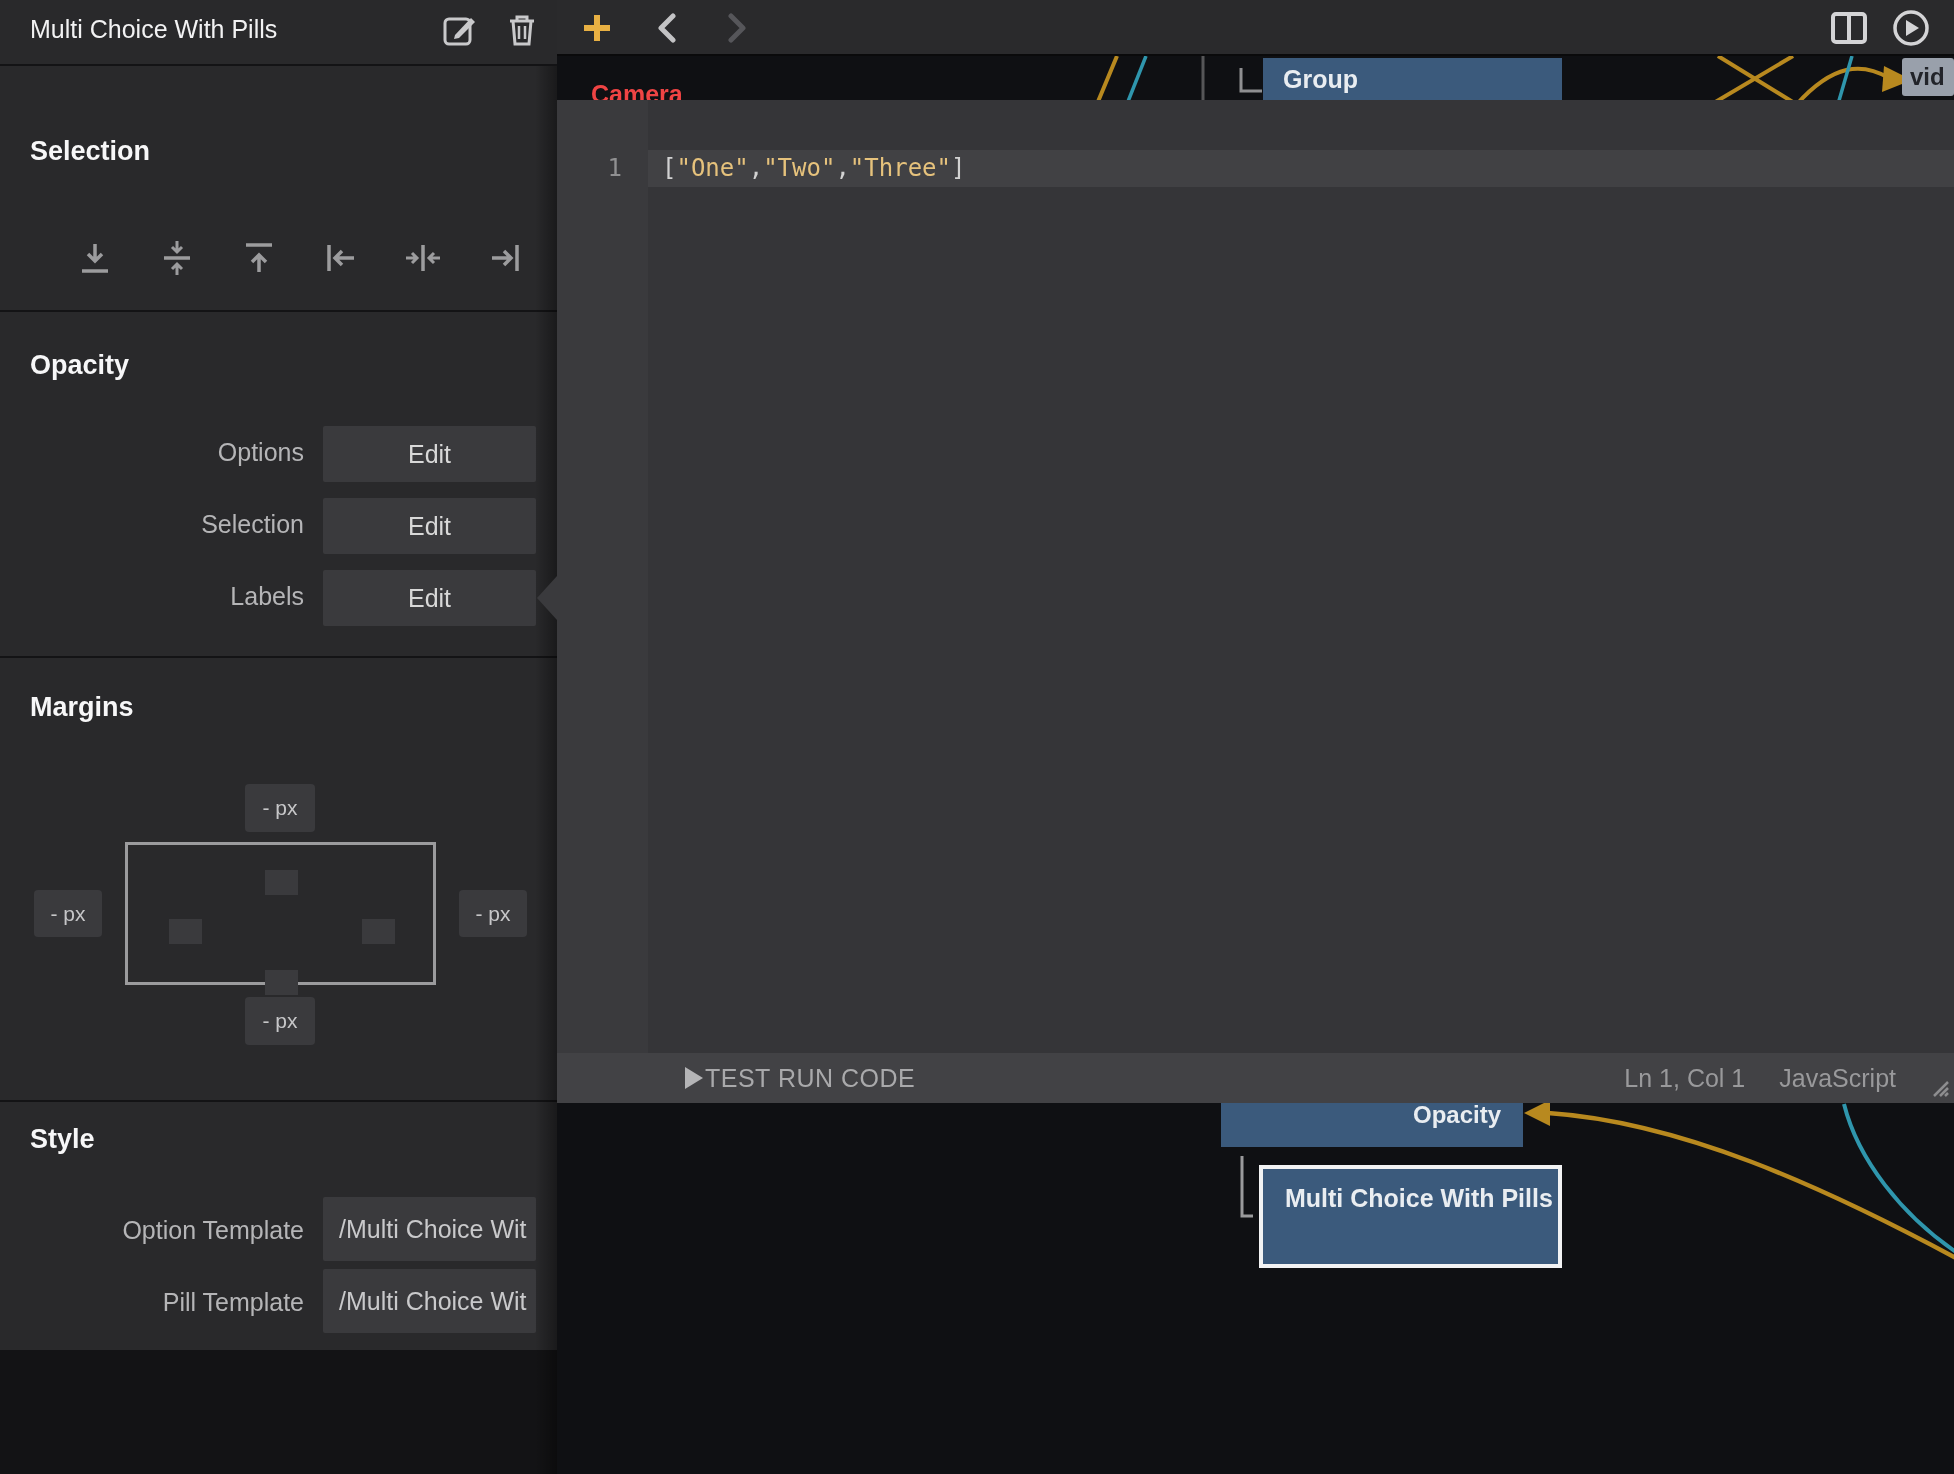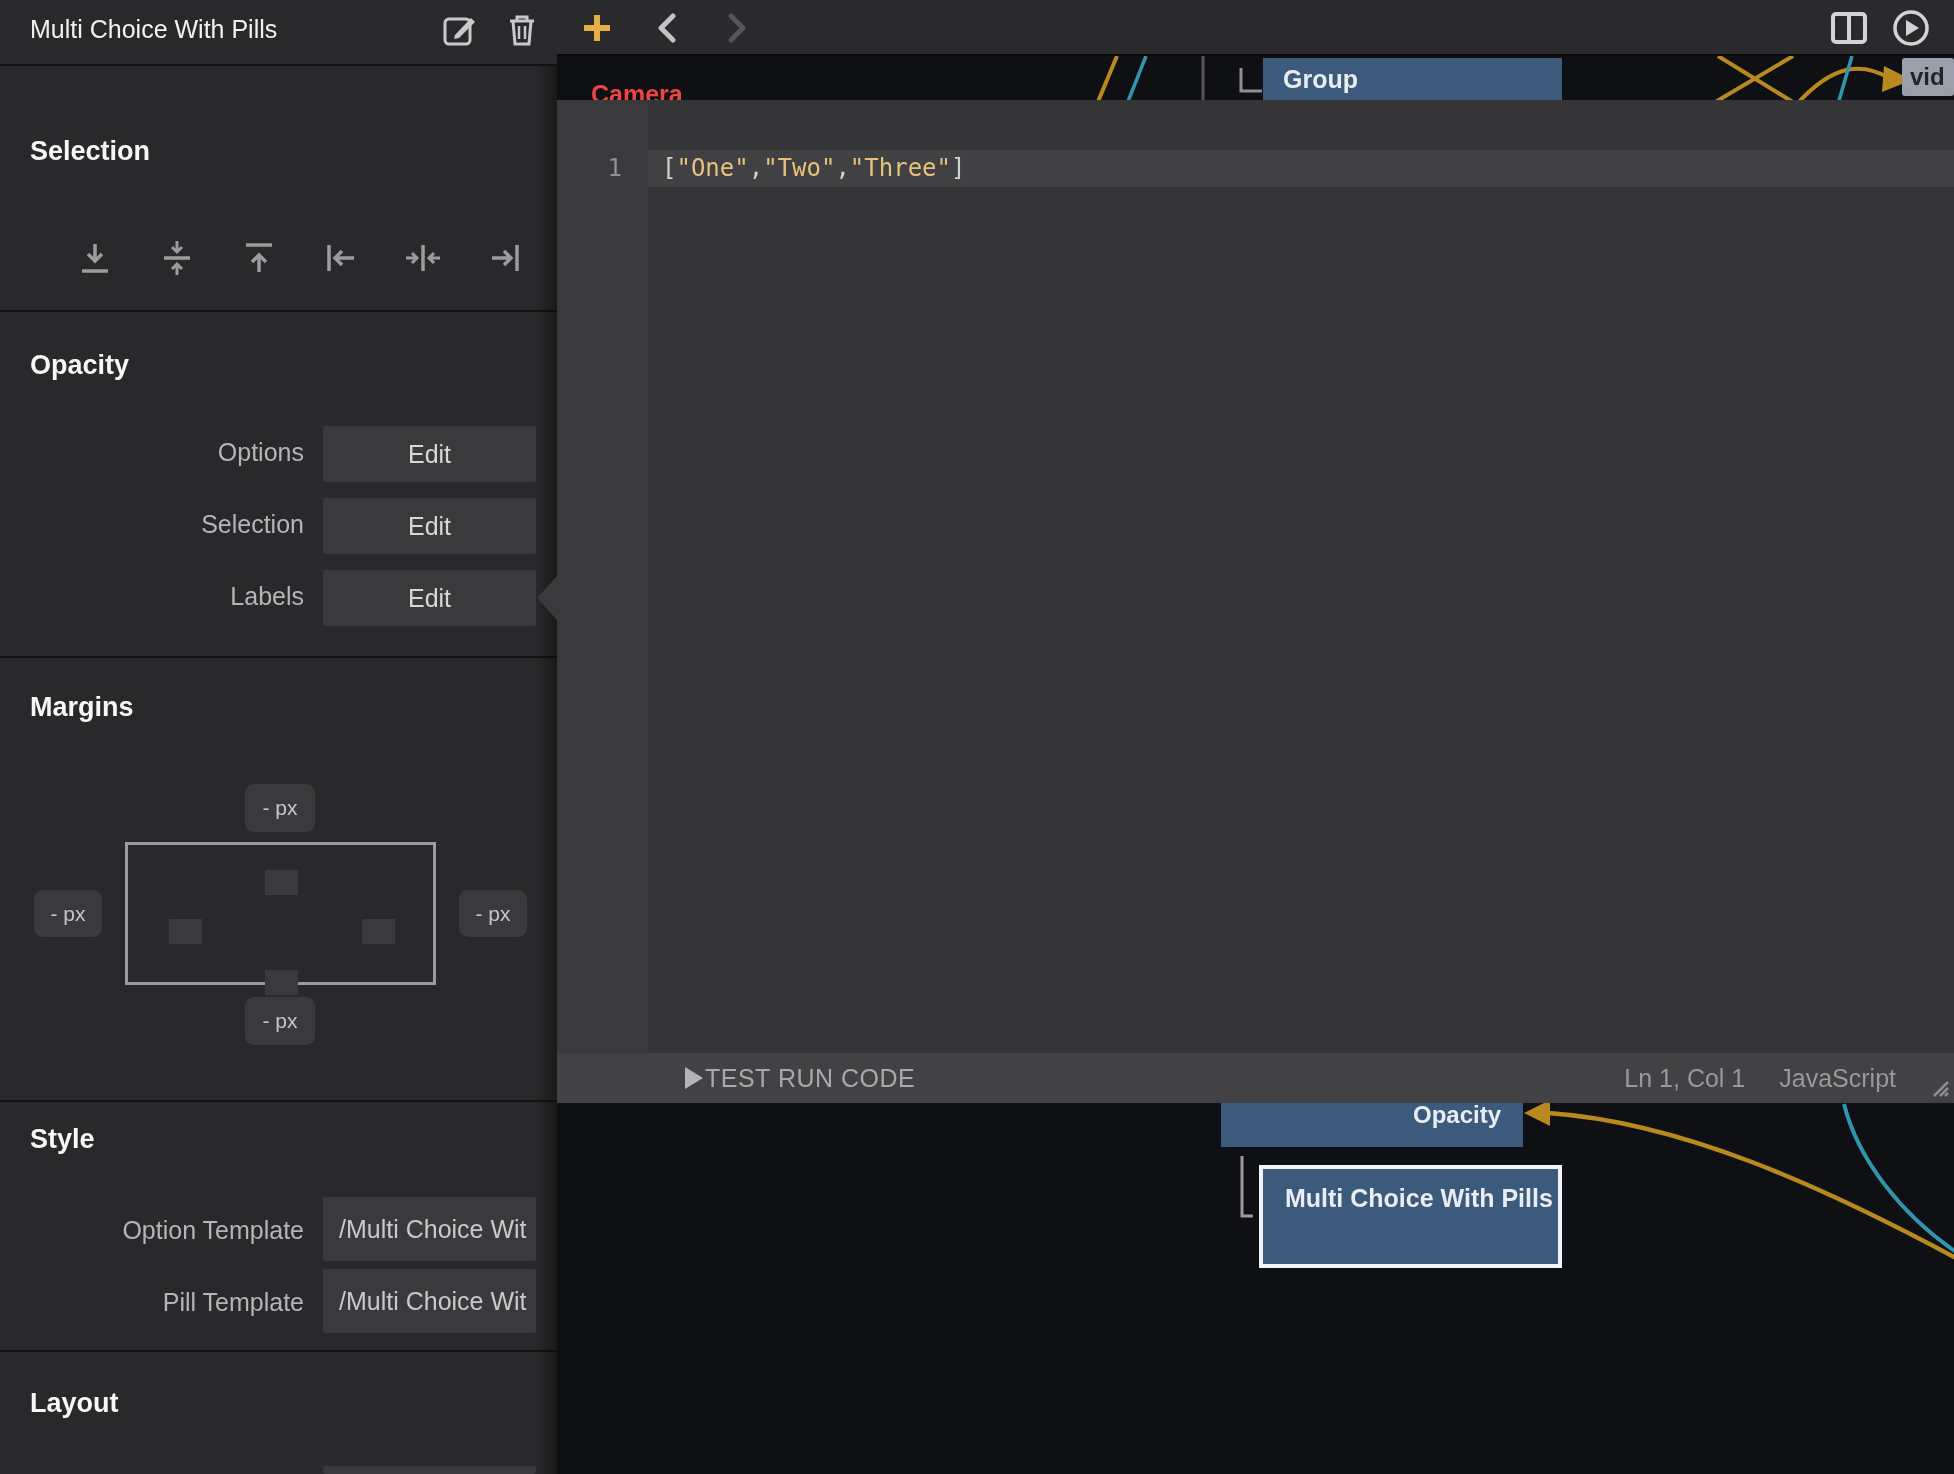--- a/index.html
+++ b/index.html
@@ -43,21 +43,21 @@
   .side-title{position:absolute;left:30px;color:#f7f7f8;font-size:27px;font-weight:bold;}
   .shadow-strip{position:absolute;right:0;top:66px;bottom:0;width:22px;
                 background:linear-gradient(to right,rgba(0,0,0,0) 0%,rgba(0,0,0,.38) 100%);pointer-events:none;}
   .hdr-title{position:absolute;left:30px;top:15px;color:#f2f2f3;font-size:25px;}
   .hdr-icon{position:absolute;top:13px;cursor:pointer;}
   .prop-label{position:absolute;left:0;width:304px;text-align:right;color:#b5b5b7;font-size:25px;padding-left:41px;}
   .btn{position:absolute;left:323px;width:213px;background:#3a3a3d;color:#d8d8d8;font-size:25px;
        display:flex;align-items:center;justify-content:center;border-radius:2px;cursor:pointer;}
   .btn-val{justify-content:flex-start;padding-left:16px;overflow:hidden;white-space:nowrap;color:#c9c9cb;}
   .px-btn{position:absolute;background:#3a3a3d;color:#c6c6c8;font-size:21px;
-          display:flex;align-items:center;justify-content:center;border-radius:9px;cursor:pointer;}
+          display:flex;align-items:center;justify-content:center;border-radius:4px;cursor:pointer;}
   .m-box{position:absolute;left:125px;top:184px;width:311px;height:143px;border:3px solid #9b9b9d;}
   .m-sq{position:absolute;width:33px;height:25px;background:#3a3a3d;}
   .align-row{position:absolute;top:174px;left:0;width:557px;height:36px;}
   .align-btn{position:absolute;top:0;width:36px;height:36px;cursor:pointer;}
 </style>
 </head>
 <body>
 
 <div class="app">
 
@@ -242,21 +242,17 @@
     </div>
 
     <div class="side-sec" style="top:1102px;height:248px;">
       <div class="side-title" style="top:22px;">Style</div>
       <div class="prop-label" style="top:114px;">Option Template</div>
       <div class="btn btn-val" style="top:95px;height:64px;">/Multi Choice Wit</div>
       <div class="prop-label" style="top:186px;">Pill Template</div>
       <div class="btn btn-val" style="top:167px;height:64px;">/Multi Choice Wit</div>
     </div>
 
-    <div class="side-sec" style="top:1352px;height:122px;">
-      <div class="side-title" style="top:36px;">Layout</div>
-      <div class="btn" style="top:114px;height:8px;"></div>
-    </div>
 
     <div class="shadow-strip"></div>
   </div>
 
 </div>
 
 </body></html>

